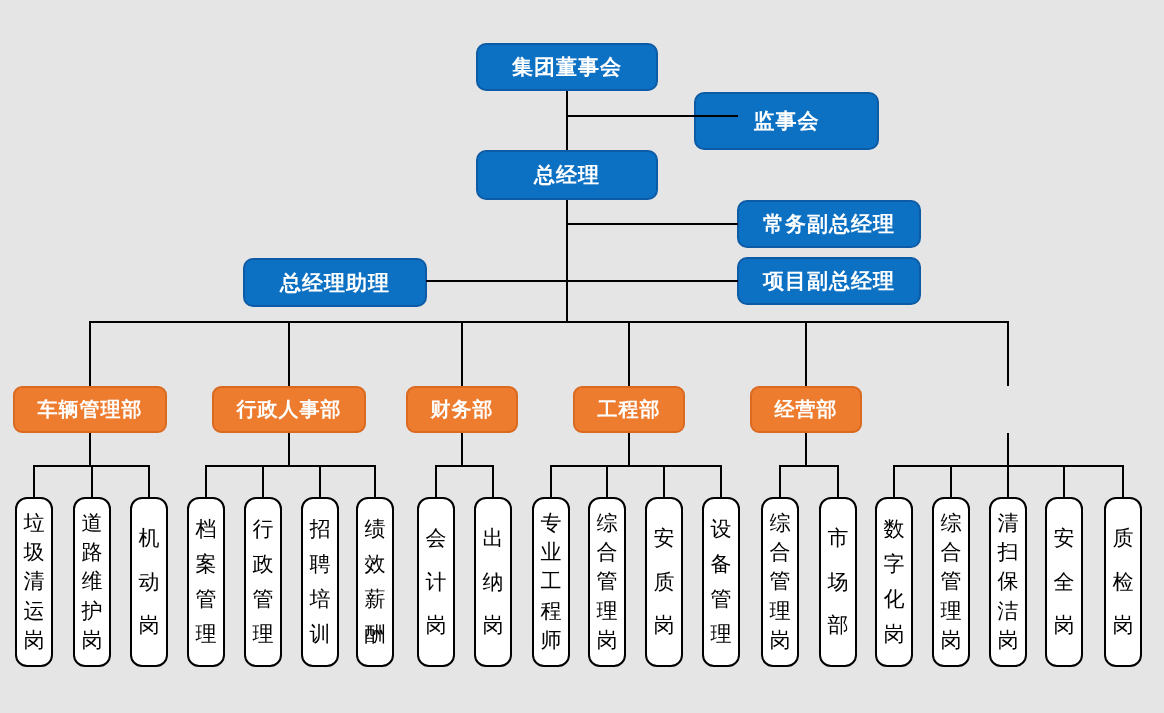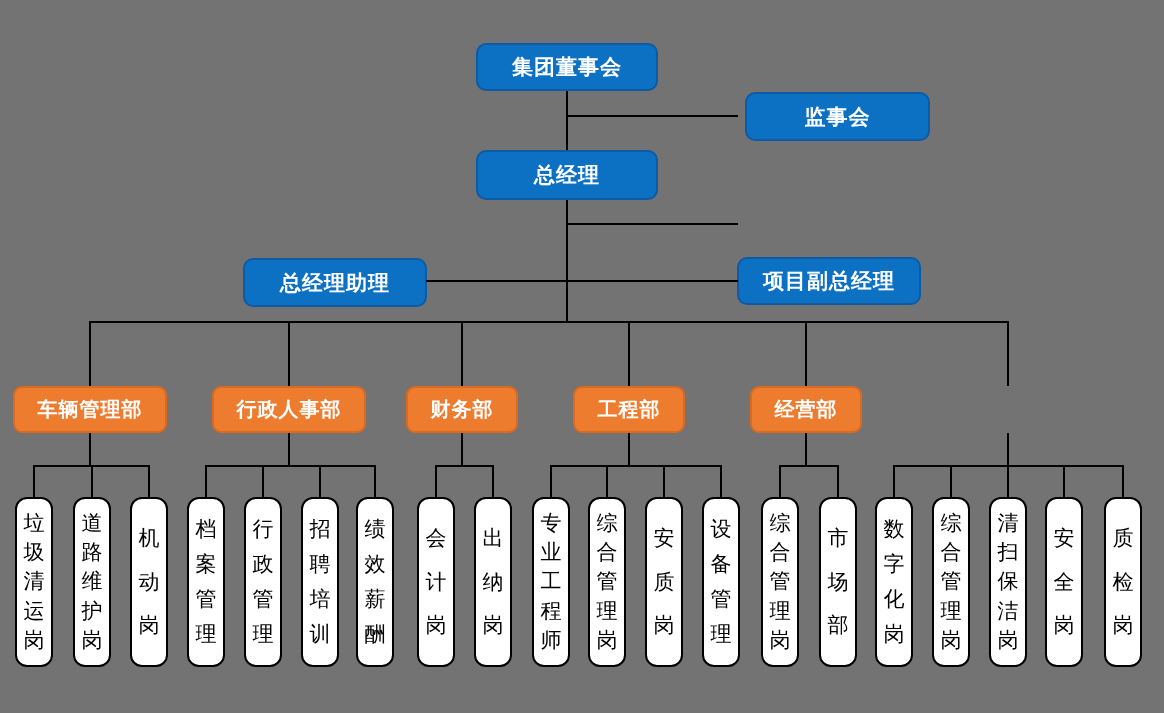--- a/index.html
+++ b/index.html
@@ -1,17 +1,17 @@
 <!DOCTYPE html>
 <html style="--blue: #0c70c3; --blue-border: #0d5ba5; --orange: #ed7c2f; --orange-border: #d96a1f; --leaf-bg: #ffffff; --leaf-border: #000000; --line: #000000; --text-on-color: #ffffff; --leaf-text: #000000;"><head>
 <meta charset="utf-8">
 <style>
   html,body{margin:0;padding:0;background:#ffffff;}
   body{font-family:"Liberation Sans","DejaVu Sans",sans-serif;}
-  .canvas{position:relative;width:1164px;height:713px;background:#737373;overflow:hidden;text-decoration:underline;}
+  .canvas{position:relative;width:1164px;height:713px;background:#e5e5e5;overflow:hidden;text-decoration:underline;}
   .node{position:absolute;display:flex;align-items:center;justify-content:center;
         box-sizing:border-box;color:var(--text-on-color,#fff);font-weight:bold;text-align:center;}
   .node.blue{background:var(--blue,#0c70c3);border:2px solid var(--blue-border,#0d5ba5);
              border-radius:10px;font-size:21px;letter-spacing:1px;}
   .node.dept{background:var(--orange,#ed7c2f);border:2px solid var(--orange-border,#d96a1f);
              border-radius:9px;font-size:20px;letter-spacing:1px;}
   .leaf{position:absolute;background:var(--leaf-bg,#fff);border:2px solid var(--leaf-border,#000);
         border-radius:12px;box-sizing:border-box;display:flex;flex-direction:column;
         justify-content:space-evenly;align-items:center;padding:6px 0;
         color:var(--leaf-text,#000);font-size:21px;font-weight:normal;
@@ -19,25 +19,28 @@
   .leaf .char{display:block;line-height:1;}
   .line{position:absolute;background:var(--line,#000);}
 </style>
 </head>
 <body>
 
 <div class="canvas" id="canvas">
   <div class="node blue" style="left:476px;top:43px;width:182px;height:48px;">
     <span>集团董事会</span>
   </div>
-  <div class="node blue" style="left:745px;top:92px;width:185px;height:49px;">
+  <div class="node blue" style="left:694px;top:92px;width:185px;height:58px;">
     <span>监事会</span>
   </div>
   <div class="node blue" style="left:476px;top:150px;width:182px;height:50px;">
     <span>总经理</span>
+  </div>
+  <div class="node blue" style="left:737px;top:200px;width:184px;height:48px;">
+    <span>常务副总经理</span>
   </div>
   <div class="node blue" style="left:737px;top:257px;width:184px;height:48px;">
     <span>项目副总经理</span>
   </div>
   <div class="node blue" style="left:243px;top:258px;width:184px;height:49px;">
     <span>总经理助理</span>
   </div>
 <div class="line" style="left: 566.25px; top: 91px; width: 1.5px; height: 59px;"></div>
     <div class="line" style="left: 566.25px; top: 200px; width: 1.5px; height: 122px;"></div>
     <div class="line" style="left: 566.25px; top: 115.25px; width: 171.5px; height: 1.5px;"></div>

